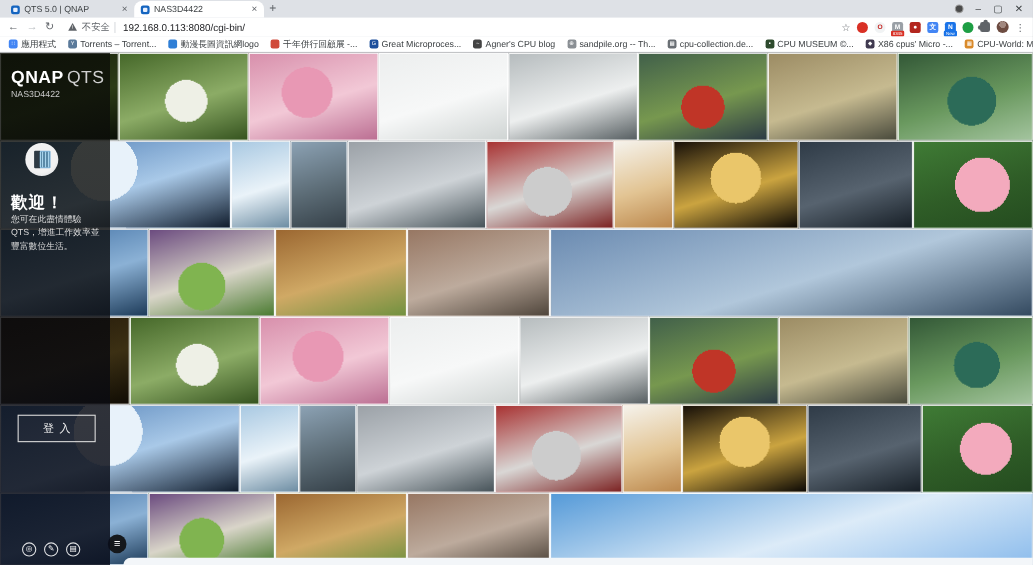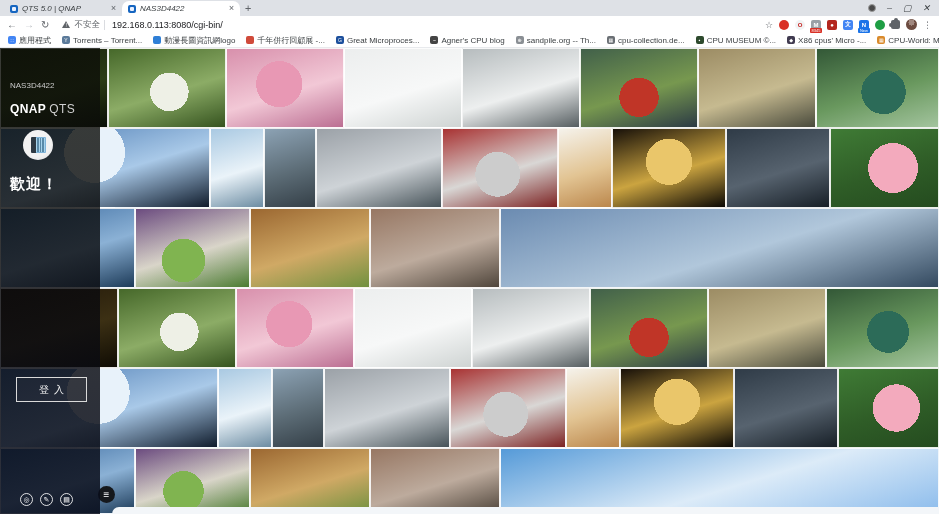--- a/index.html
+++ b/index.html
@@ -1,19 +1,19 @@
 <!DOCTYPE html>
 <html><head>
 <meta charset="utf-8">
 <style>
   * { margin:0; padding:0; box-sizing:border-box; }
   body { width:939px; height:514px; overflow:hidden; font-family:"Liberation Sans", sans-serif; background:#dee1e6; }
 
   
-  .tabstrip { height:16px; background:#dee1e6; display:flex; align-items:flex-end; padding-left:4px;font-style:italic; }
+  .tabstrip { height:16px; background:#dee1e6; display:flex; align-items:flex-end; padding-left:4px; }
   .tab-list { display:flex; align-items:flex-end; height:16px; }
   .tab { height:15px; width:118px; display:flex; align-items:center; padding:0 6px; font-size:8px; color:#3c4043; border-radius:7px 7px 0 0; cursor:default; }
   .tab.active { background:#ffffff; }
   .favicon { width:8px; height:8px; background:#1565c0; border-radius:2px; margin-right:4px; position:relative; flex:0 0 auto; }
   .favicon::after { content:""; position:absolute; inset:2px; background:#e8f0fe; border-radius:1px; }
   .tab-title { white-space:nowrap; overflow:hidden; text-overflow:ellipsis; flex:1; }
   .tab-close { margin-left:4px; color:#5f6368; font-size:9px; line-height:1; }
   .new-tab { width:16px; text-align:center; font-size:11px; color:#5f6368; line-height:15px; }
   .win-controls { margin-left:auto; display:flex; align-items:center; gap:11px; padding:0 9px; font-size:9px; color:#3c4043; height:16px; }
   .status-circle { width:8px; height:8px; border-radius:50%; background:#4a4a4a; border:1.5px solid #9a9a9a; }
@@ -46,21 +46,21 @@
 
   
   .page { position:relative; width:939px; height:466px; background:#0c0f14; overflow:hidden; }
   .wall-row { position:absolute; left:0; width:939px; }
   .tile { position:absolute; top:0; height:100%; border:1px solid rgba(255,255,255,0.9); }
   .bottom-sheet { position:absolute; left:112px; right:0; bottom:0; height:7px; background:#f3f6f9; border-radius:8px 0 0 0; }
   .wall-menu { position:absolute; left:98px; top:438px; width:17px; height:17px; border-radius:50%; background:#15181c; color:#fff; font-size:10px; line-height:1; display:flex; align-items:center; justify-content:center; }
 
   
   .sidebar { position:absolute; left:0; top:0; width:100px; height:100%; background:linear-gradient(180deg, rgba(13,15,8,0.80) 0%, rgba(10,10,14,0.82) 55%, rgba(8,12,26,0.86) 100%); color:#fff; }
-  .brand { position:absolute; top:14px; left:10px; font-size:12px; font-weight:bold; letter-spacing:0.4px;margin-top:40px; }
+  .brand { position:absolute; top:14px; left:10px; font-size:16px; font-weight:bold; letter-spacing:0.4px; }
   .brand .product { font-weight:normal; color:#cfcfcf; margin-left:3px; }
   .device { position:absolute; top:33px; left:10px; font-size:8px; color:#c9c9c9; }
   .nas-avatar { position:absolute; top:82px; left:23px; width:30px; height:30px; border-radius:50%; background:radial-gradient(circle at 45% 40%, #f2f2f2 0 60%, #d2d6da 100%); display:flex; align-items:center; justify-content:center; }
   .nas-box { width:15px; height:16px; border-radius:1px; background:linear-gradient(90deg,#2e3a44 0 34%, #7fb3d8 34%); position:relative; }
   .nas-box::after { content:""; position:absolute; left:35%; right:1px; top:1px; bottom:1px; background:repeating-linear-gradient(90deg, #a8d4ec 0 1px, #5a8aa8 1px 2.5px); }
   .welcome { position:absolute; top:127px; left:10px; font-size:15px; font-weight:bold; letter-spacing:1px; }
   .message { position:absolute; top:146px; left:10px; width:84px; font-size:8px; line-height:1.5; color:#dcdcdc; }
   .login-button { position:absolute; top:329px; left:16px; width:71px; height:25px; border:1px solid #dadada; background:rgba(255,255,255,0.03); color:#f2f2f2; font-size:10px; letter-spacing:5px; text-indent:5px; display:flex; align-items:center; justify-content:center; cursor:pointer; }
   .sidebar-footer { position:absolute; bottom:8px; left:20px; display:flex; gap:7px; }
   .foot-icon { width:13px; height:13px; border:1px solid rgba(255,255,255,0.85); border-radius:50%; color:#fff; font-size:7px; line-height:1; display:flex; align-items:center; justify-content:center; }
@@ -233,20 +233,21 @@
 
     <aside class="sidebar">
       <div class="brand">
         <span>QNAP</span><span class="product">QTS</span>
       </div>
       <div class="device">NAS3D4422</div>
       <div class="nas-avatar">
         <span class="nas-box"></span>
       </div>
       <div class="welcome">歡迎！</div>
+      <div class="message">您可在此盡情體驗QTS，增進工作效率並豐富數位生活。</div>
       <div class="login-button">登入</div>
       <div class="sidebar-footer" id="sidebar-footer">
           <span class="foot-icon">◎</span>
           <span class="foot-icon">✎</span>
           <span class="foot-icon">▤</span>
         </div>
     </aside>
   </div>
 
 </div>

